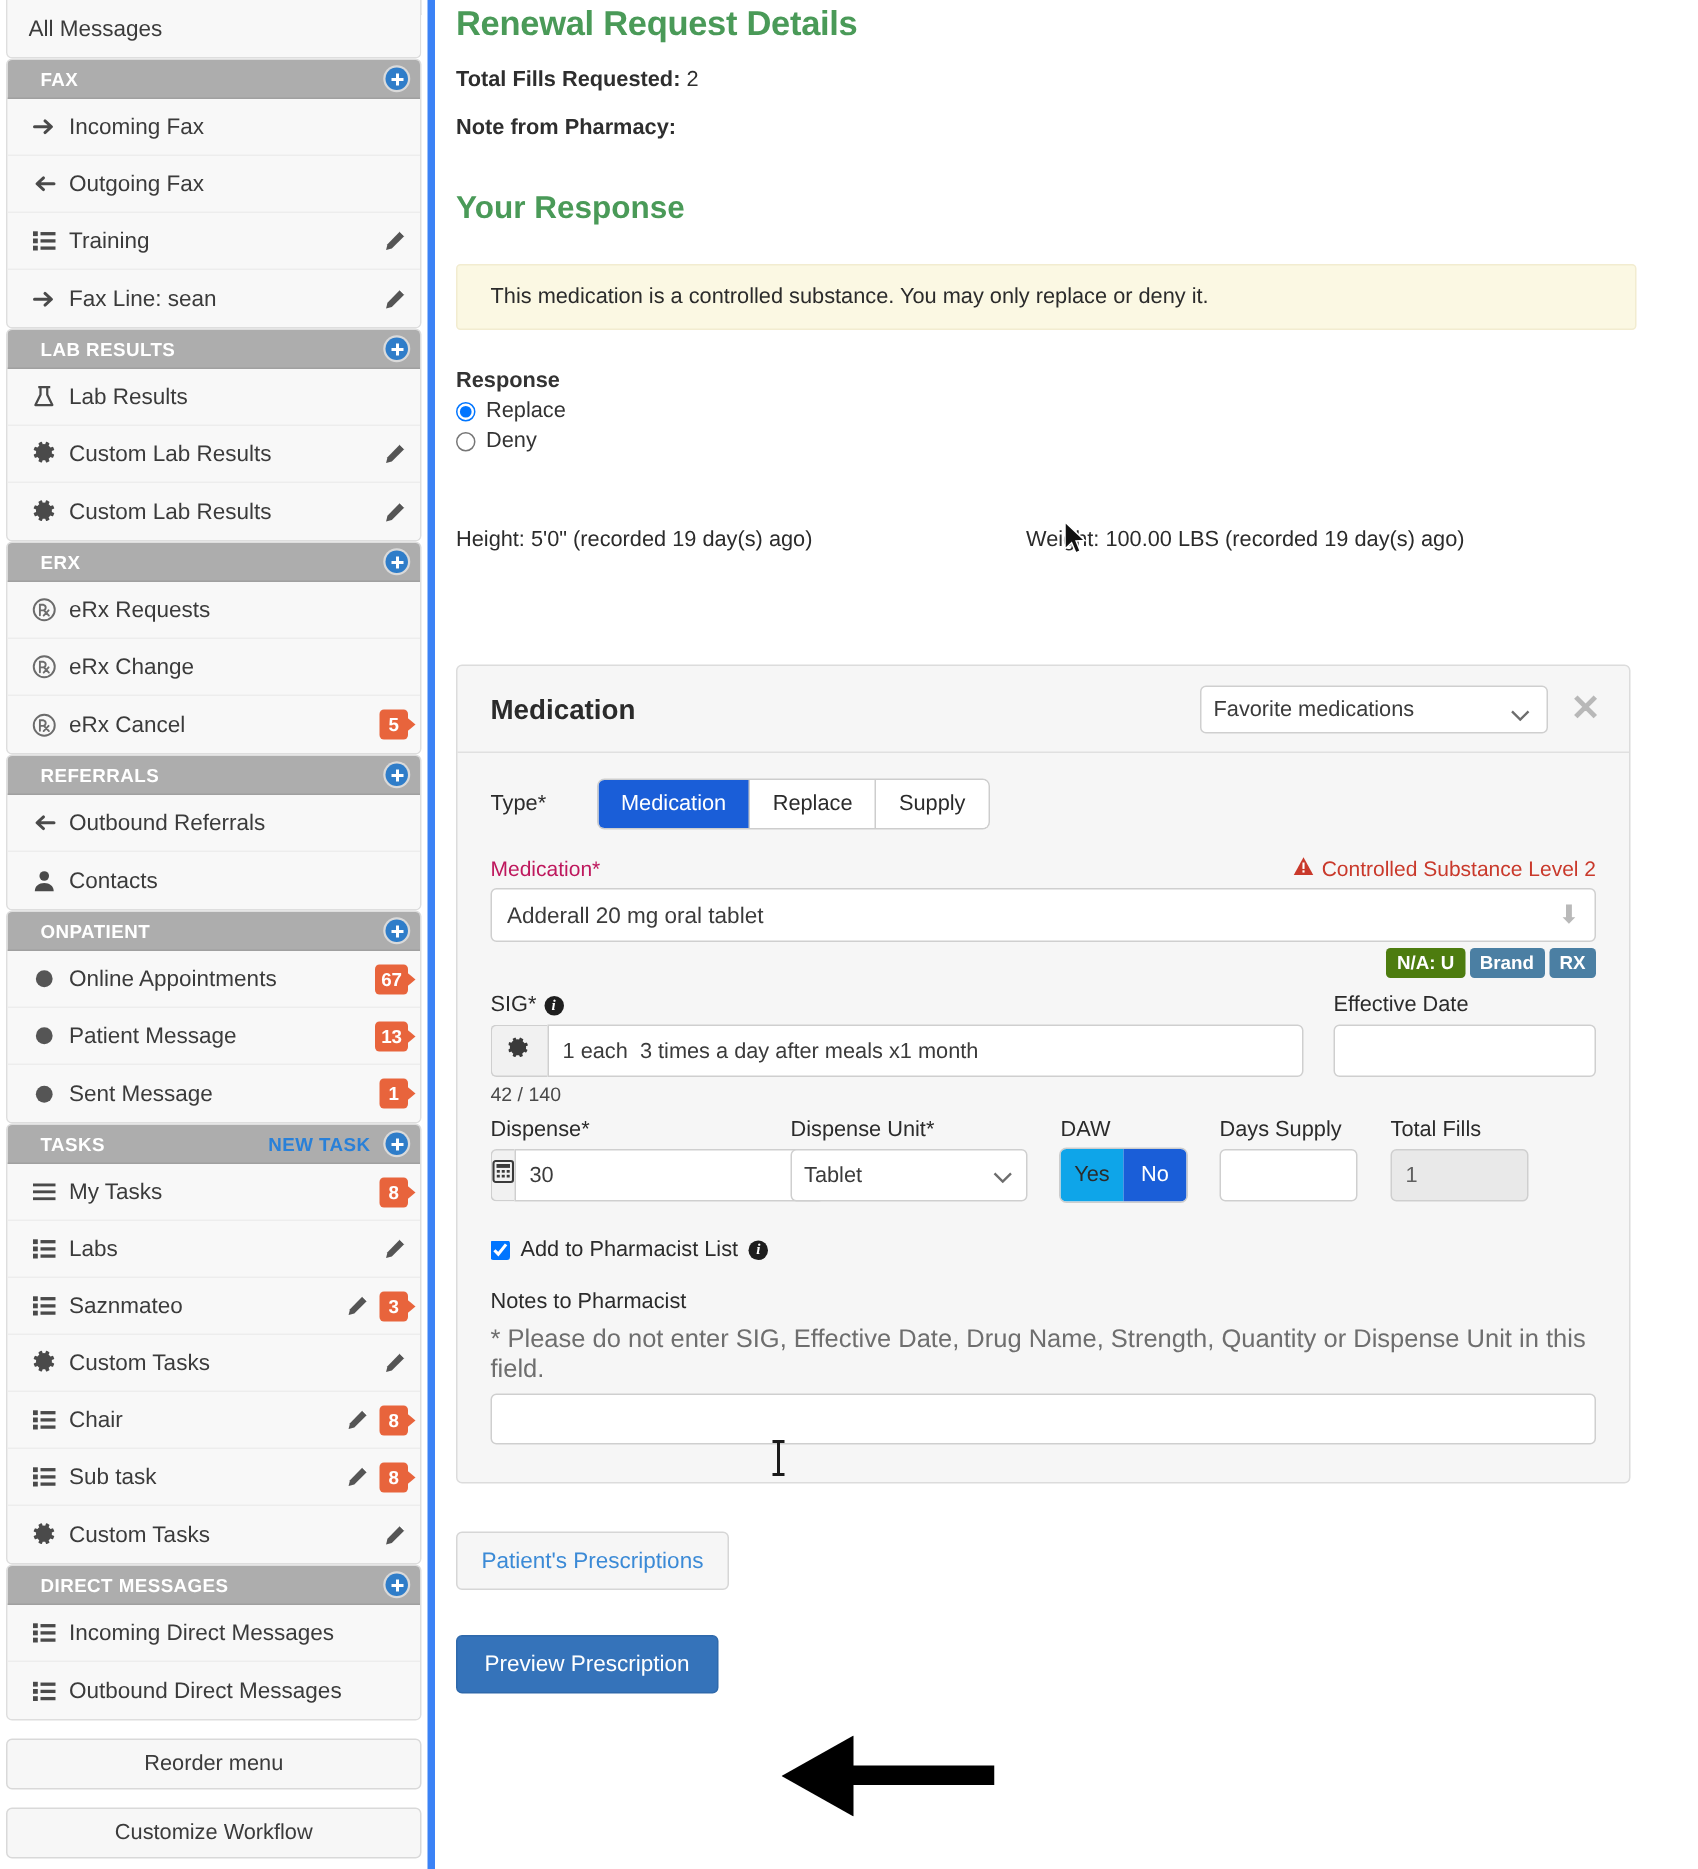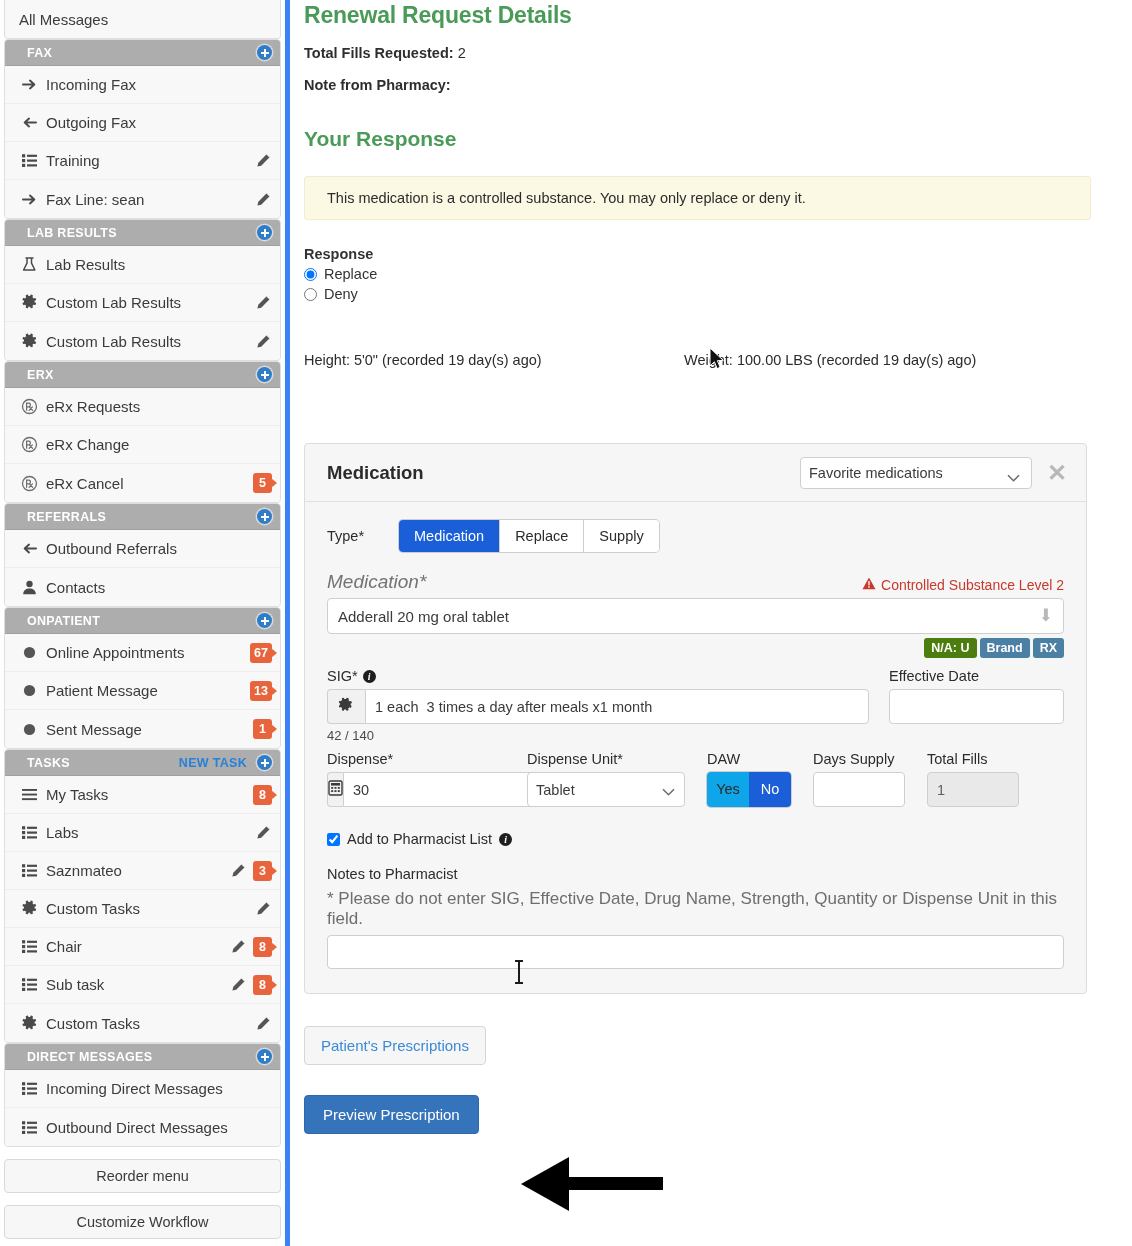--- a/index.html
+++ b/index.html
@@ -189,21 +189,21 @@
   .seg { display:flex; border-radius:4px; overflow:hidden; box-shadow:0 0 0 1px #cdcdcd; }
   .seg div {
     padding:0 15px; height:32px; line-height:32px;
     font-size:14.5px; background:#ffffff; color:#2b2b2b;
     border-right:1px solid #cdcdcd; cursor:pointer;
   }
   .seg div:last-child { border-right:none; }
   .seg div.on { background:#1a5ed8; color:#ffffff; font-weight:normal; }
 
   .lbl-row { display:flex; align-items:flex-end; margin-top:19px; }
-  .lbl-row .l { font-size:19px; color:#737373; flex:1;font-style:italic; }
+  .lbl-row .l { font-size:14px; color:#be185d; flex:1; }
   .ctrl-warn { color:#c9392b; font-size:14px; display:flex; align-items:center; gap:5px; }
 
   .med-input-wrap { position:relative; margin-top:5px; }
   .med-input {
     width:100%; height:36px;
     border:1px solid #cfcfcf; border-radius:4px;
     background:#ffffff; padding:0 32px 0 10px;
     font-family:"Liberation Sans", sans-serif;
     font-size:15px; color:#3b3b3b;
   }

